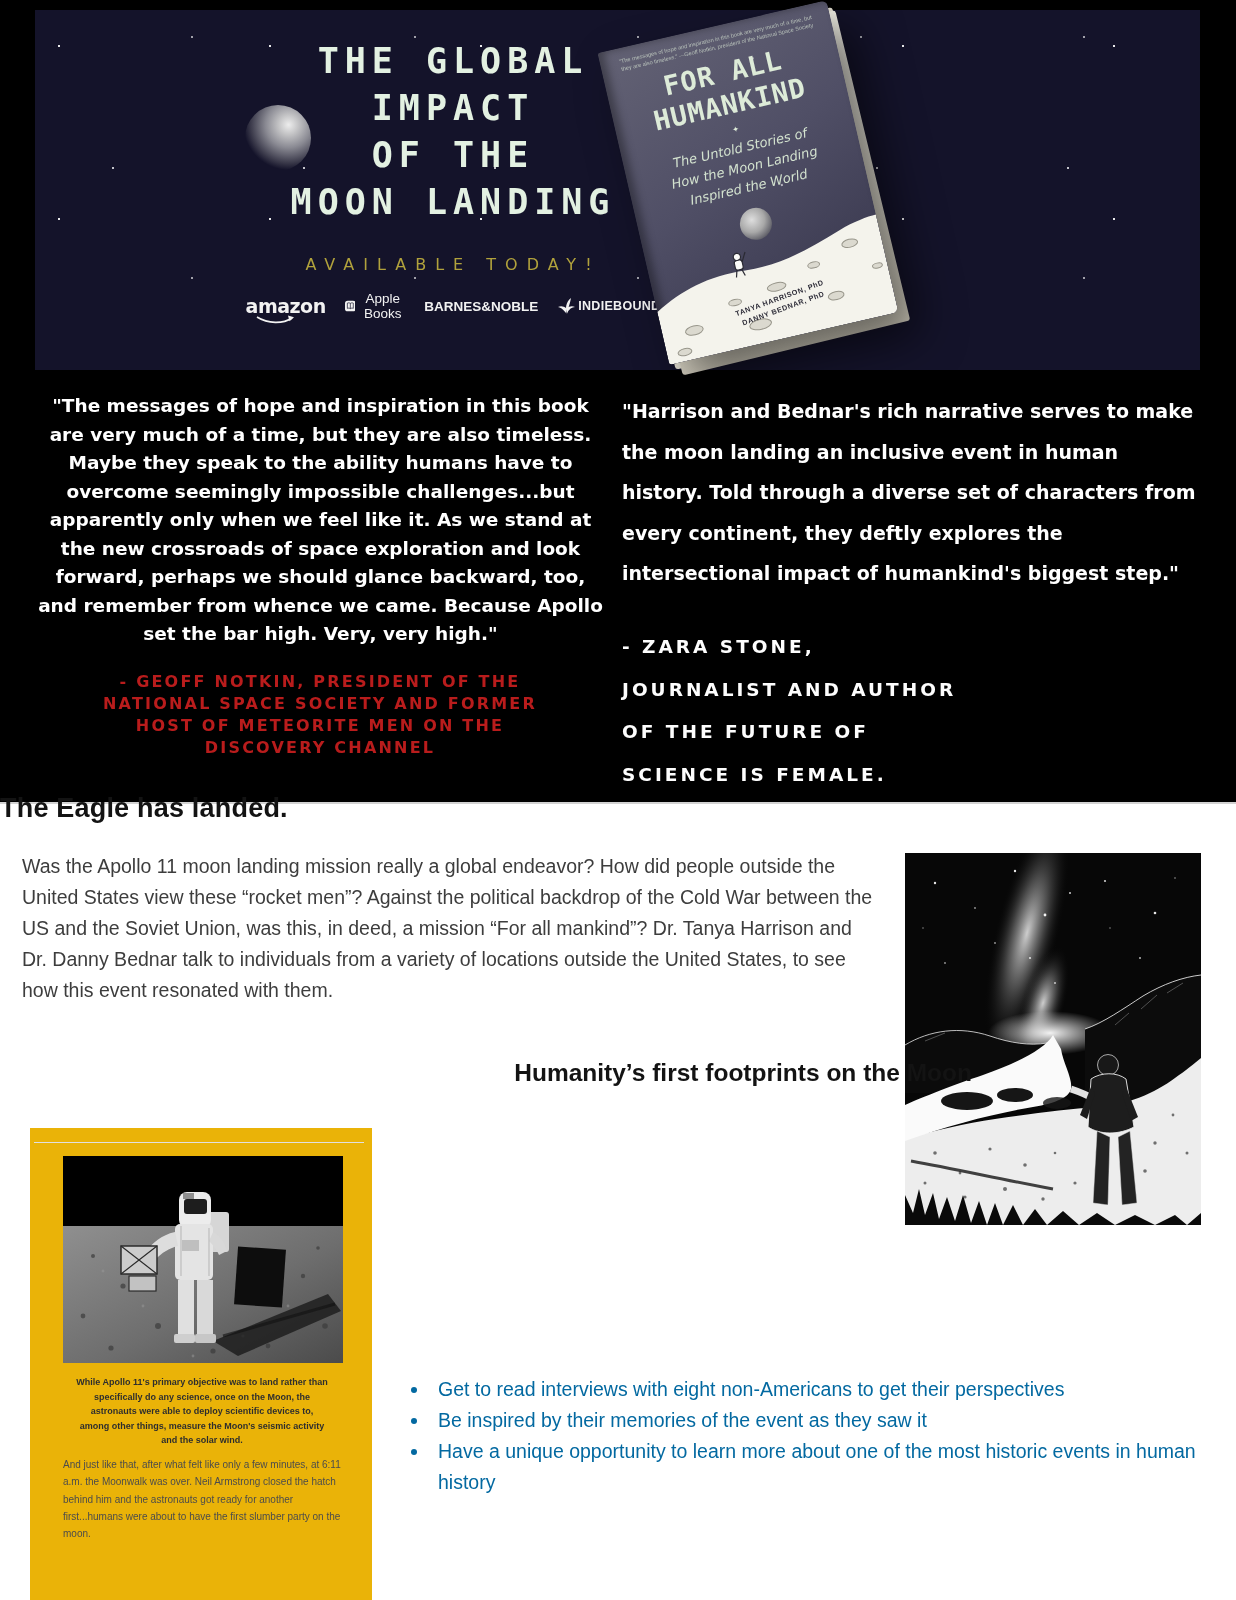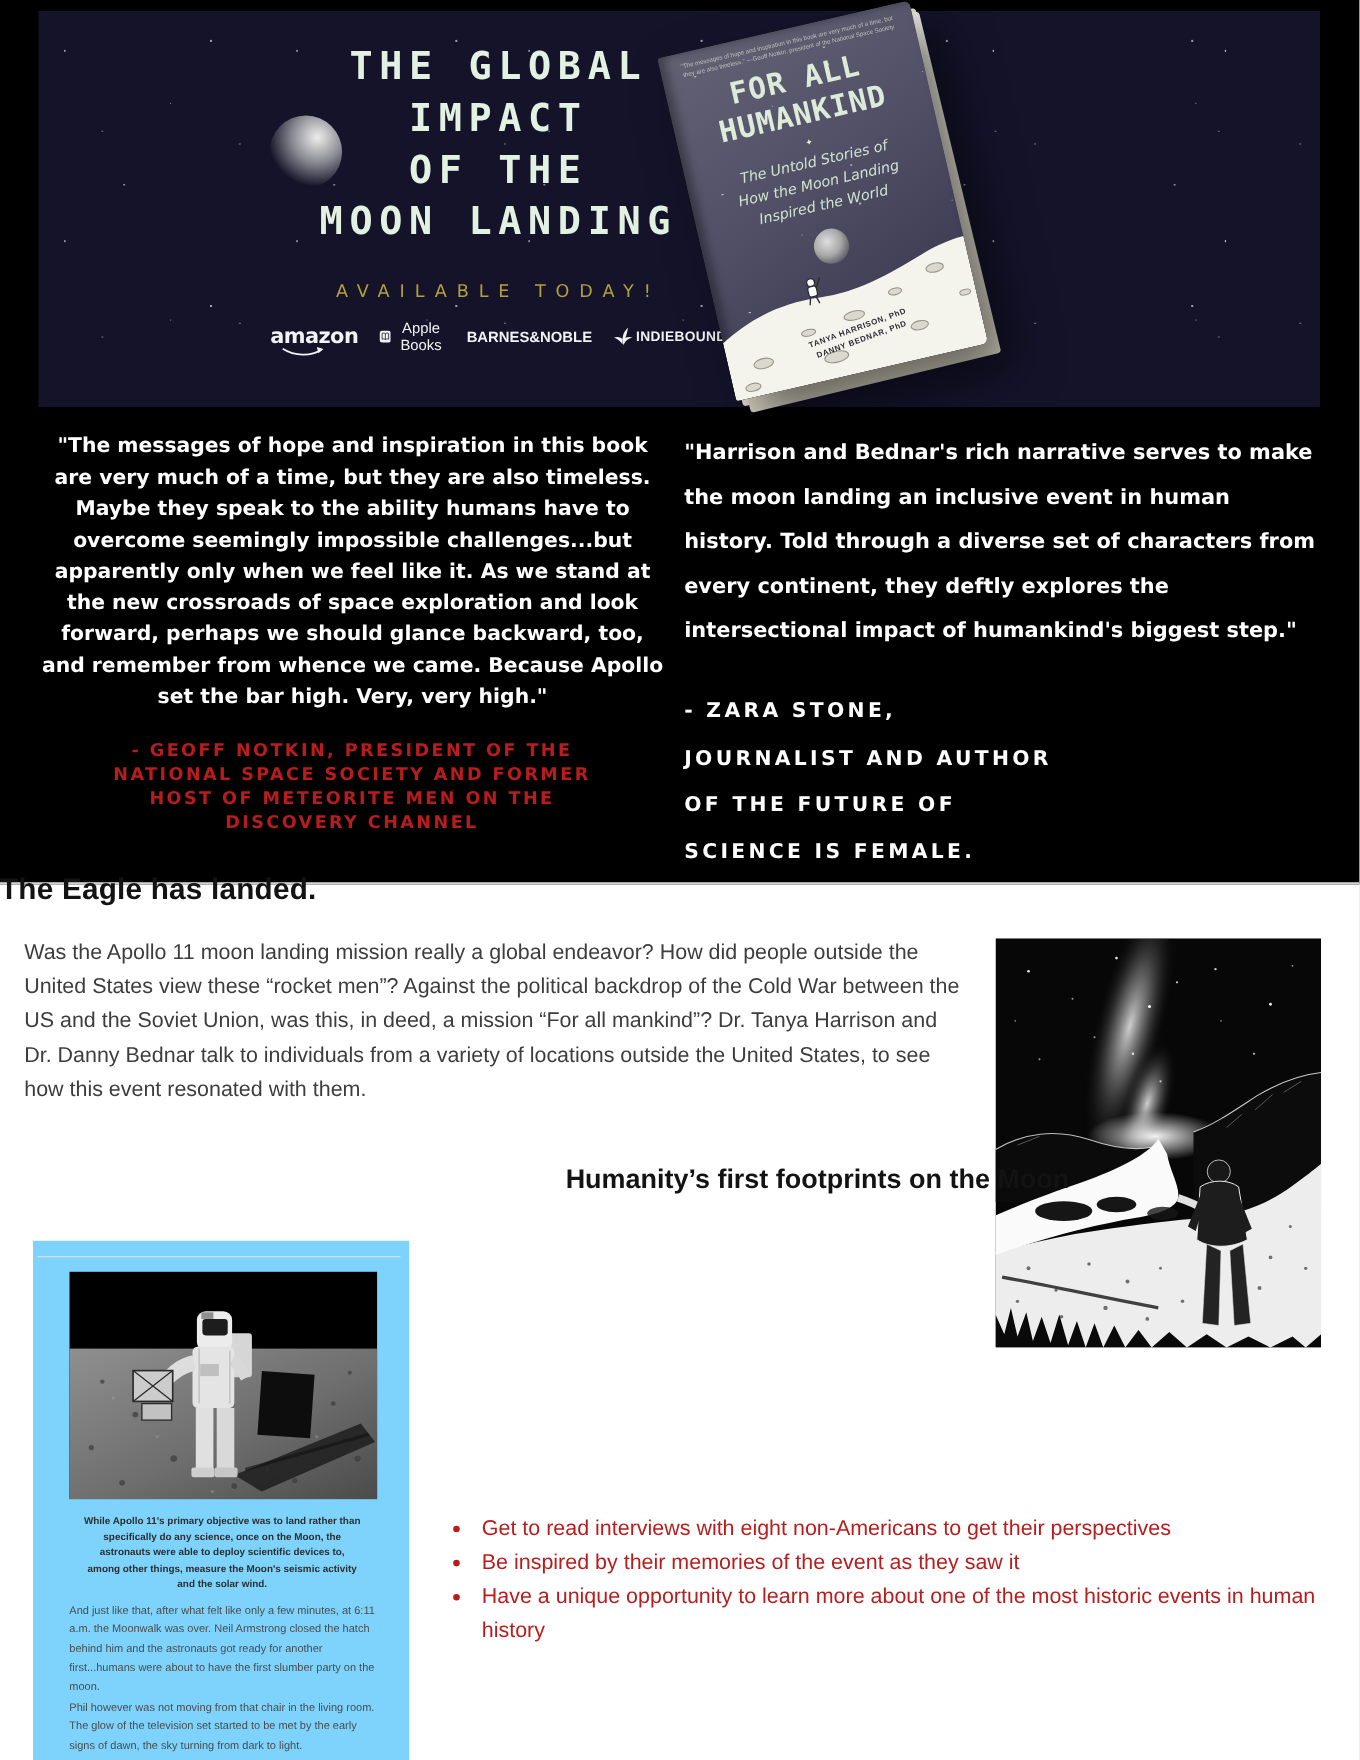--- a/index.html
+++ b/index.html
@@ -76,26 +76,26 @@
   
   .h1{position:absolute;left:0;top:793px;width:1156px;margin:0;color:#131313;
       font-size:27px;font-weight:bold;letter-spacing:.2px;}
   .intro{position:absolute;left:22px;top:851px;width:852px;margin:0;color:#3d3d3d;
       font-size:19.5px;line-height:31px;}
   .h2{position:absolute;left:0;top:1059px;width:972px;margin:0;text-align:right;color:#131313;
       font-size:24.5px;font-weight:bold;}
   .artwork{position:absolute;left:905px;top:853px;width:296px;height:372px;}
   .body-right{position:absolute;left:398px;top:1259px;width:810px;margin:0;color:#3d3d3d;
       font-size:19.5px;line-height:31px;}
-  .bullets{position:absolute;left:404px;top:1374px;width:806px;margin:0;padding-left:26px;color:#b91c1c;
+  .bullets{position:absolute;left:404px;top:1374px;width:806px;margin:0;padding-left:26px;color:#0369a1;
       font-size:19.5px;line-height:31px;}
   .bullets li{padding-left:8px;}
 
   
-  .article{position:absolute;left:30px;top:1128px;width:342px;height:472px;background:#7dd3fc;overflow:hidden;}
+  .article{position:absolute;left:30px;top:1128px;width:342px;height:472px;background:#eab308;overflow:hidden;}
   .article-rule{position:absolute;left:4px;top:14px;width:330px;border-top:1px solid #e1e1e1;}
   .article-photo{position:absolute;left:33px;top:28px;width:280px;height:207px;}
   .article-caption{position:absolute;left:46px;top:247px;width:252px;text-align:center;color:#2e2e2e;
       font-weight:bold;font-size:9px;line-height:14.5px;}
   .article-p1{position:absolute;left:33px;top:318px;width:278px;color:#4c4c4c;font-size:10px;line-height:17.3px;}
   .article-p2{position:absolute;left:33px;top:406px;width:278px;color:#4c4c4c;font-size:10px;line-height:17.3px;}
 </style>
 </head>
 <body>
 
@@ -321,21 +321,20 @@
         <rect x="66" y="120" width="27" height="15" fill="#c2c2c2" stroke="#2b2b2b" stroke-width="1.2"></rect>
         <rect x="115" y="124" width="16" height="56" fill="#e0e0e0"></rect>
         <rect x="134" y="124" width="16" height="56" fill="#d9d9d9"></rect>
         <rect x="111" y="178" width="21" height="9" rx="2" fill="#cfcfcf"></rect>
         <rect x="132" y="178" width="21" height="9" rx="2" fill="#c7c7c7"></rect>
         <path d="M118,70 L118,120 M146,72 L146,120" stroke="#b5b5b5" stroke-width="1"></path>
       </g>
     </svg>
     <div class="article-caption">While Apollo 11's primary objective was to land rather than specifically do any science, once on the Moon, the astronauts were able to deploy scientific devices to, among other things, measure the Moon's seismic activity and the solar wind.</div>
     <p class="article-p1">And just like that, after what felt like only a few minutes, at 6:11 a.m. the Moonwalk was over. Neil Armstrong closed the hatch behind him and the astronauts got ready for another first...humans were about to have the first slumber party on the moon.</p>
-    <p class="article-p2">Phil however was not moving from that chair in the living room. The glow of the television set started to be met by the early signs of dawn, the sky turning from dark to light.</p>
   </div>
 
   <ul class="bullets">
     <li>Get to read interviews with eight non-Americans to get their perspectives</li>
     <li>Be inspired by their memories of the event as they saw it</li>
     <li>Have a unique opportunity to learn more about one of the most historic events in human history</li>
   </ul>
 </div>
 
 </body></html>

